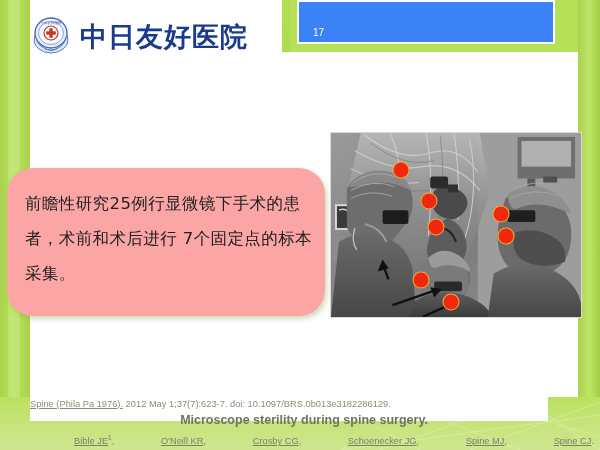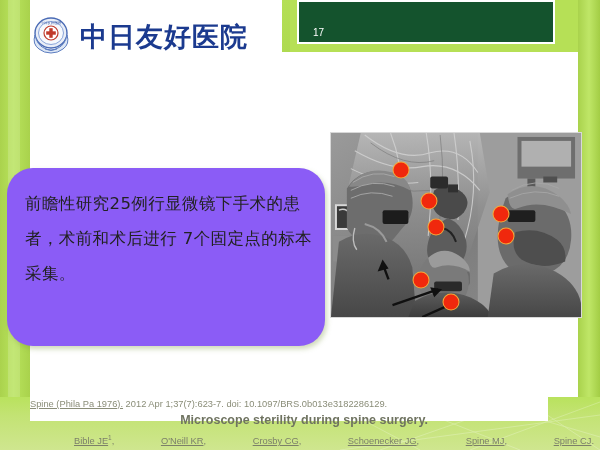--- a/index.html
+++ b/index.html
@@ -82,31 +82,31 @@
     line-height:1.05;white-space:nowrap;
   }
   .logo-en{
     font-size:7.4px;color:#3f5ca8;letter-spacing:1.15px;
     white-space:nowrap;margin-top:3px;font-weight:400;
   }
 
   
   .num-plate{
     position:absolute;left:297px;top:0;width:258px;height:44px;
-    background:#14532d;border:2px solid #ffffff;box-sizing:border-box;
+    background:#3b82f6;border:2px solid #ffffff;box-sizing:border-box;
   }
   .num-plate-label{
     position:absolute;left:14px;bottom:4px;
     color:#ffffff;font-size:10px;line-height:1;
   }
 
   
   .bubble{
-    position:absolute;left:7px;top:168px;width:318px;height:178px;
-    background:#8b5cf6;border-radius:26px;
+    position:absolute;left:7px;top:168px;width:318px;height:148px;
+    background:#fca5a5;border-radius:26px;
     box-shadow:2px 3px 5px rgba(120,150,60,.35);
   }
   .bubble-text{
     position:absolute;left:18px;top:18px;width:288px;
     font-family:"DejaVu Sans","Liberation Sans",sans-serif;
     font-size:16.5px;line-height:35px;color:#222222;
     letter-spacing:.4px;
   }
 
   
@@ -303,21 +303,21 @@
     <div class="dot" style="left:42%;top:51%"></div>
     <div class="dot" style="left:68%;top:44%"></div>
     <div class="dot" style="left:70%;top:56%"></div>
     <div class="dot" style="left:36%;top:80%"></div>
     <div class="dot" style="left:48%;top:92%"></div>
   </div>
 
   <div class="cite-white-mask"></div>
   <div class="cite">
     <div class="cite-line1">
-      <span class="cite-journal">Spine (Phila Pa 1976).</span><span> 2012 Apr 1;37(7):623-7. doi: 10.1097/BRS.0b013e3182286129.</span>
+      <span class="cite-journal">Spine (Phila Pa 1976).</span><span> 2012 May 1;37(7):623-7. doi: 10.1097/BRS.0b013e3182286129.</span>
     </div>
     <div class="cite-title">Microscope sterility during spine surgery.</div>
     <div class="cite-authors">
       <span class="au">Bible JE</span><sup>1</sup>,
       <span class="au">O'Neill KR</span>,
       <span class="au">Crosby CG</span>,
       <span class="au">Schoenecker JG</span>,
       <span class="au">Spine MJ</span>,
       <span class="au">Spine CJ</span>.
     </div>

